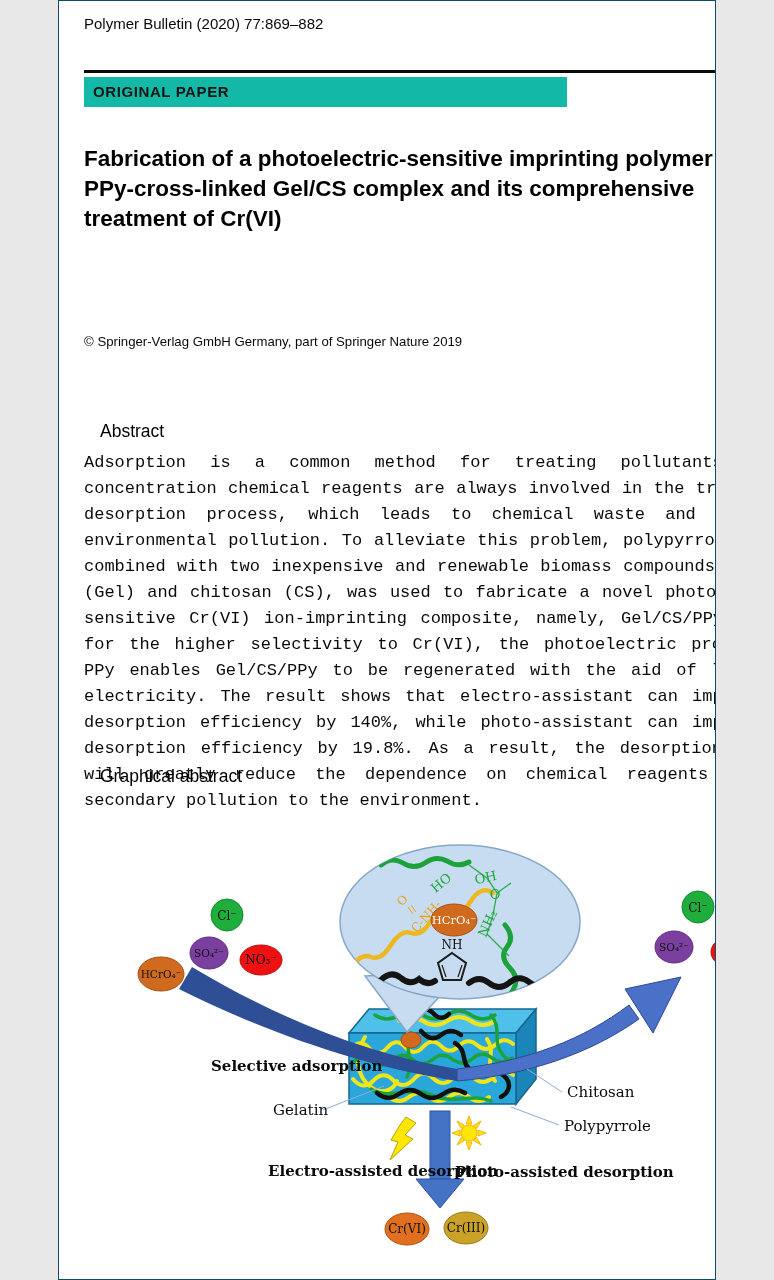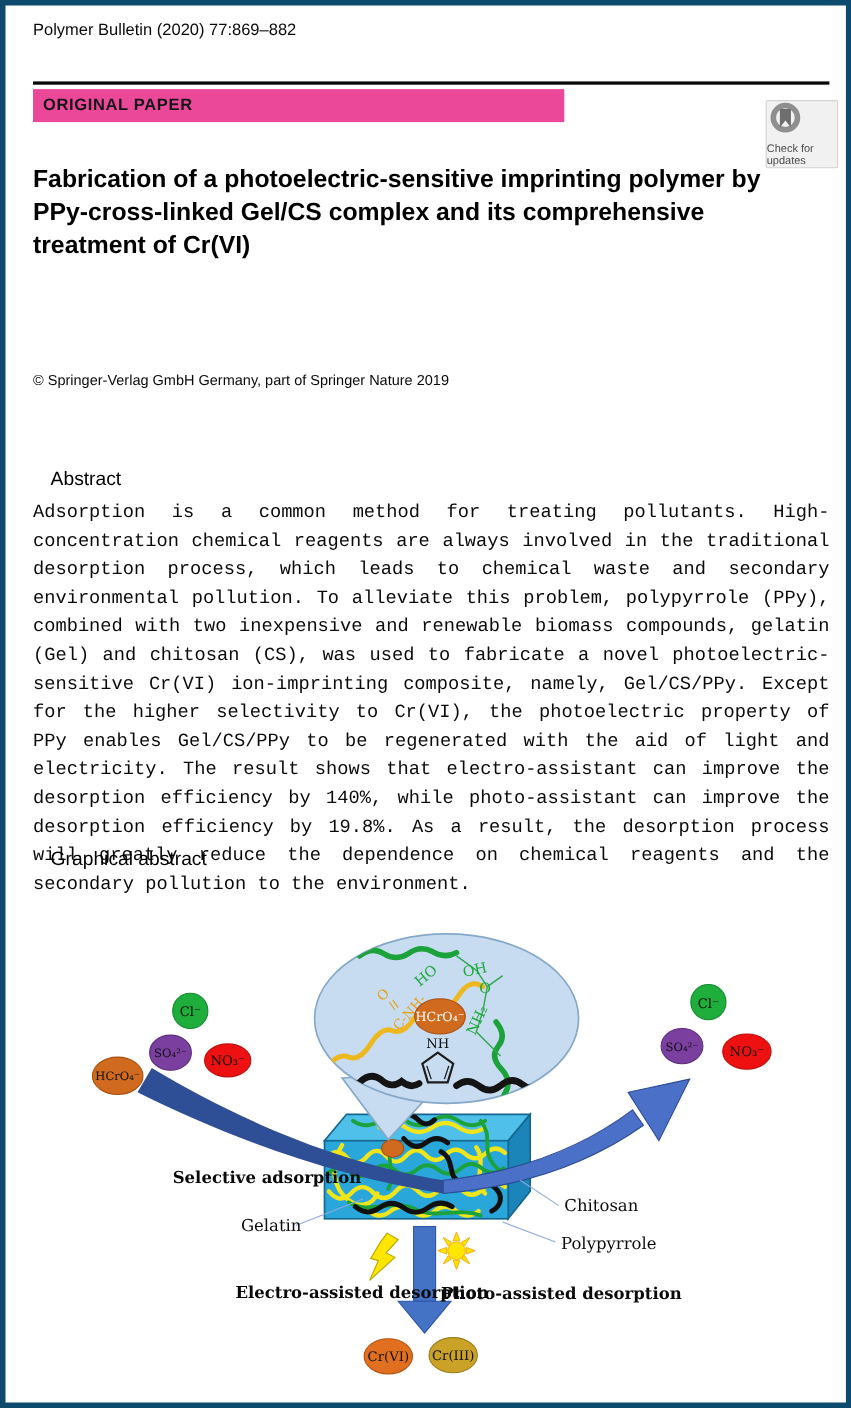--- a/index.html
+++ b/index.html
@@ -1,21 +1,21 @@
 <!DOCTYPE html>
 <html><head>
 <meta charset="utf-8">
 <style>
   html,body{margin:0;padding:0;background:#e8e8e8;}
-  .page{position:relative;width:774px;height:1280px;background:#ffffff;margin:0 auto;
-        border:5px solid #0c4a6e;box-sizing:border-box;overflow:hidden;
+  .page{position:relative;width:658px;height:1280px;background:#ffffff;margin:0 auto;
+        border:1px solid #0c4a6e;box-sizing:border-box;overflow:hidden;
         font-family:"Liberation Sans",sans-serif;color:#111;}
   .hdr{position:absolute;left:25px;top:12px;font-size:15px;line-height:1.45;color:#0a0a0a;}
   .rule{position:absolute;left:25px;top:69px;width:724px;height:3px;background:#0a0a0a;}
-  .typebar{position:absolute;left:25px;top:76px;width:474px;height:30px;background:#ec4899;
+  .typebar{position:absolute;left:25px;top:76px;width:474px;height:30px;background:#14b8a6;
            font-weight:bold;font-size:15px;letter-spacing:.04em;line-height:30px;padding-left:9px;color:#151515;}
   .badge{position:absolute;left:691px;top:86px;width:64px;height:60px;background:#f1f1f1;
          border:1px solid #d2d2d2;border-radius:2px;text-align:left;cursor:pointer;}
   .badge .txt{font-size:10px;line-height:1.12;color:#4a4a4a;margin-top:1px;}
   h1.title{position:absolute;left:25px;top:143px;width:700px;margin:0;
            font-size:22.5px;line-height:1.33;font-weight:bold;color:#000;}
   .authors{position:absolute;left:25px;top:278px;margin:0;font-size:16.5px;font-weight:bold;color:#000;}
   .authors em{font-style:italic;}
   .history{position:absolute;left:25px;top:331px;margin:0;font-size:13.2px;line-height:1.55;color:#0a0a0a;white-space:nowrap;}
   h2.sec{position:absolute;left:41px;margin:0;font-size:17.5px;font-weight:normal;color:#000;}

